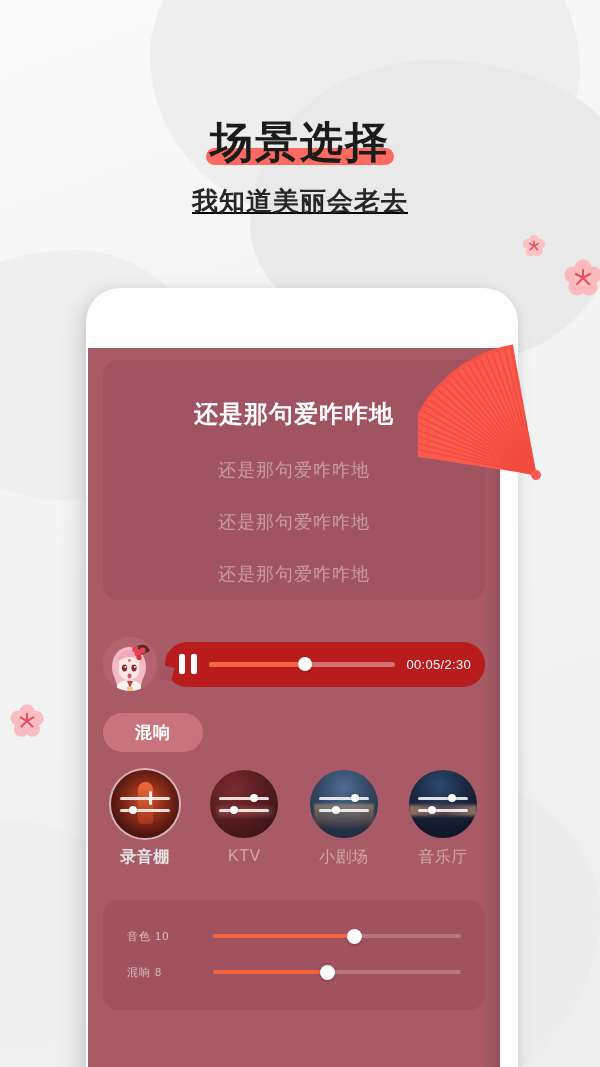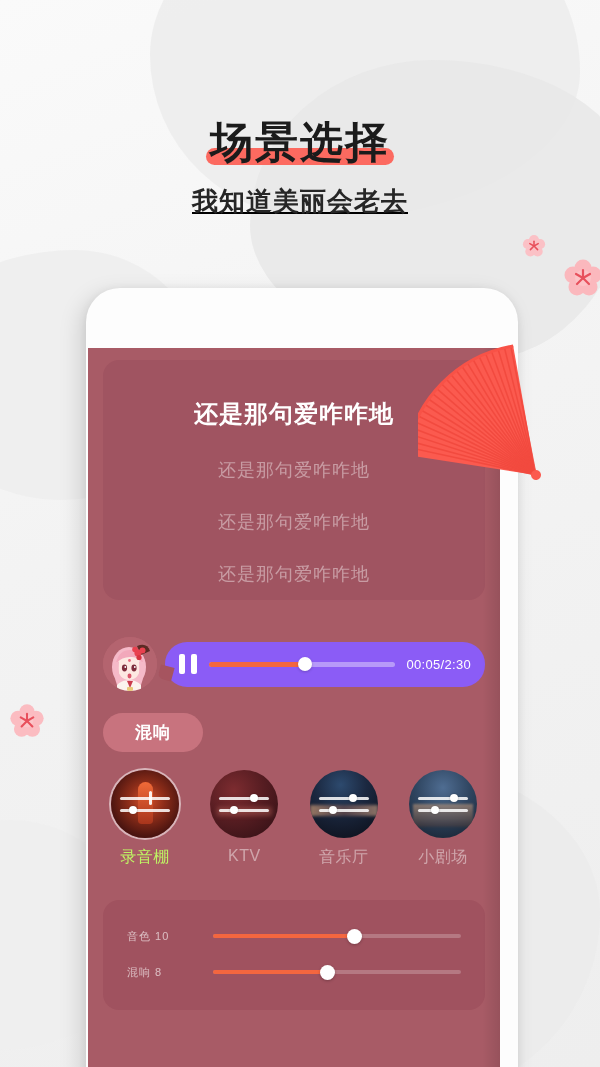--- a/index.html
+++ b/index.html
@@ -151,21 +151,21 @@
     border-radius: 50%;
     overflow: hidden;
     flex: 0 0 54px;
     background: #b4646f;
     position: relative;
   }
   #player-bar {
     margin-left: 8px;
     flex: 1;
     height: 45px;
-    background: #8b5cf6;
+    background: #b91c1c;
     border-radius: 22px;
     display: flex;
     align-items: center;
     padding: 0 14px;
     position: relative;
   }
   
   #player-bar::before {
     content: "";
     position: absolute;
@@ -340,22 +340,22 @@
     width: 3px; height: 14px; border-radius: 2px;
     background: rgba(255,255,255,.9);
   }
   .scene-label {
     margin-top: 9px;
     font-size: 16px;
     color: rgba(255,255,255,.45);
     letter-spacing: .5px;
   }
   .scene.selected .scene-label {
-    color: #bef264;
-    font-weight: normal;
+    color: #e5e5e5;
+    font-weight: bold;
   }
 
   
   #params {
     position: absolute;
     left: 15px;
     top: 552px;
     width: 382px;
     height: 110px;
     background: #a0525f;
@@ -580,50 +580,50 @@
                 <div class="eq-bar"></div>
                 <div class="eq-knob" style="left:22%"></div>
               </div>
           </div>
         </div>
         <div class="scene-label">KTV</div>
       </div>
 
       <div class="scene">
         <div class="scene-thumb">
+          <div class="photo theater"></div>
+          <div class="eq-overlay">
+            <div class="eq-line">
+                <div class="eq-bar"></div>
+                <div class="eq-knob" style="left:64%"></div>
+              </div>
+            <div class="eq-line">
+                <div class="eq-bar"></div>
+                <div class="eq-knob" style="left:26%"></div>
+              </div>
+          </div>
+        </div>
+        <div class="scene-label">小剧场</div>
+      </div>
+
+      <div class="scene">
+        <div class="scene-thumb">
           <div class="photo hall"></div>
           <div class="eq-overlay">
             <div class="eq-line">
                 <div class="eq-bar"></div>
                 <div class="eq-knob" style="left:60%"></div>
               </div>
             <div class="eq-line">
                 <div class="eq-bar"></div>
                 <div class="eq-knob" style="left:20%"></div>
               </div>
           </div>
         </div>
         <div class="scene-label">音乐厅</div>
-      </div>
-
-      <div class="scene">
-        <div class="scene-thumb">
-          <div class="photo theater"></div>
-          <div class="eq-overlay">
-            <div class="eq-line">
-                <div class="eq-bar"></div>
-                <div class="eq-knob" style="left:64%"></div>
-              </div>
-            <div class="eq-line">
-                <div class="eq-bar"></div>
-                <div class="eq-knob" style="left:26%"></div>
-              </div>
-          </div>
-        </div>
-        <div class="scene-label">小剧场</div>
       </div>
     </div>
 
     <div id="params">
       <div class="param-row">
         <div class="param-label">
           <span>音色</span>&nbsp;<span>10</span>
         </div>
         <div class="param-track">
           <div class="fill" style="width:57%"></div>

